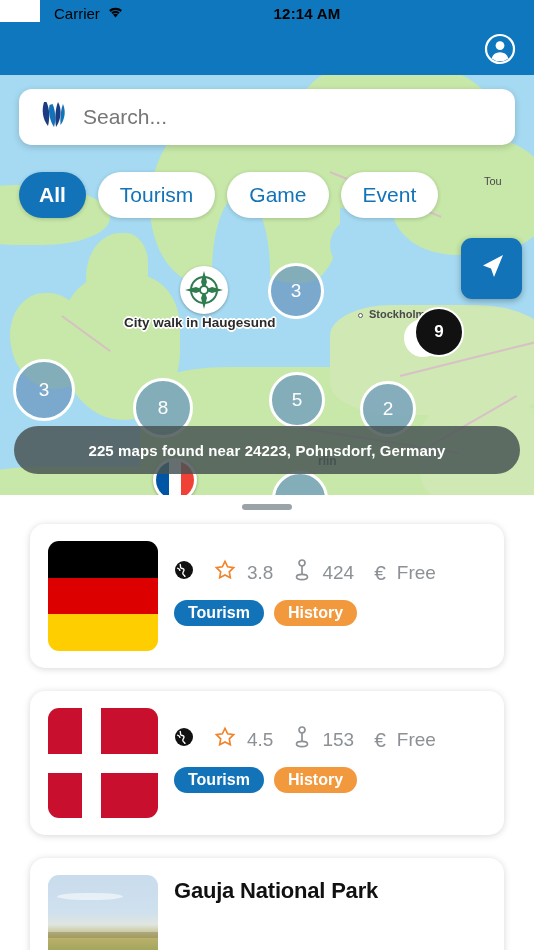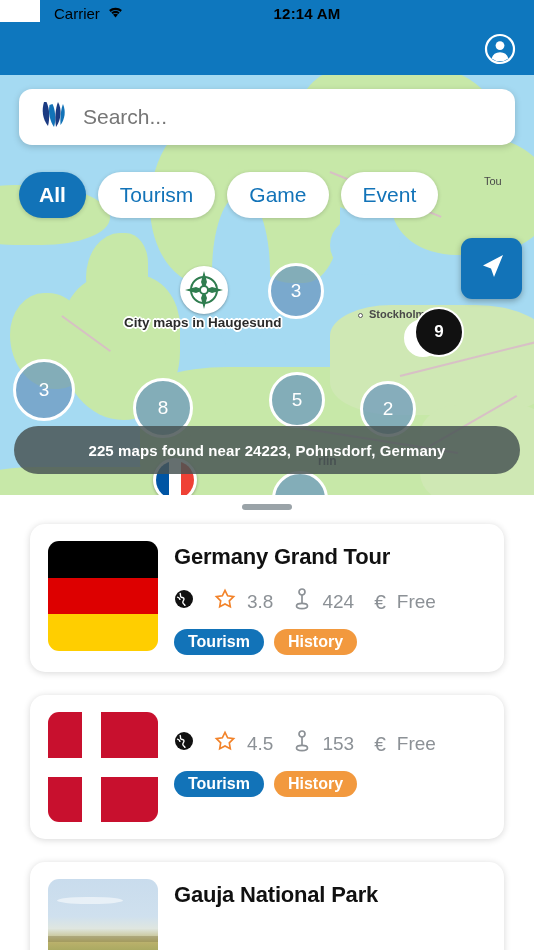--- a/index.html
+++ b/index.html
@@ -186,21 +186,21 @@
     <div class="road" style="left:400px; top:300px; width:140px; transform:rotate(-14deg);"></div>
     <div class="road" style="left:62px; top:240px; width:60px; transform:rotate(36deg);"></div>
     <div class="road" style="left:300px; top:352px; width:160px; transform:rotate(9deg);"></div>
     <div class="road" style="left:430px; top:370px; width:100px; transform:rotate(-30deg);"></div>
 
     <div class="maplabel" style="left:376px; top:100px;">Finla</div>
     <div class="maplabel" style="left:484px; top:100px;">Tou</div>
     <div class="citydot" style="left:358px; top:238px;"></div>
     <div class="maplabel" style="left:369px; top:233px; font-weight:600;">Stockholm</div>
     <div class="maplabel" style="left:318px; top:379px; font-weight:600; font-size:12px;">rlin</div>
-    <div class="tourlabel" style="left:124px; top:240px;">City maps in Haugesund</div>
+    <div class="tourlabel" style="left:124px; top:240px;">City walk in Haugesund</div>
 
     <div class="pin-marker" style="left:180px; top:191px; width:48px; height:48px;">
       <svg width="42" height="42" viewBox="0 0 42 42">
         <circle cx="21" cy="21" r="19" fill="#fff"></circle>
         <circle cx="21" cy="21" r="13" fill="none" stroke="#2f7d4f" stroke-width="2"></circle>
         <path d="M21 2 L24 13 L21 21 L18 13 Z M21 40 L18 29 L21 21 L24 29 Z M2 21 L13 18 L21 21 L13 24 Z M40 21 L29 24 L21 21 L29 18 Z" fill="#2f7d4f"></path>
         <circle cx="21" cy="21" r="4" fill="#fff" stroke="#2f7d4f" stroke-width="2"></circle>
       </svg>
     </div>
 
@@ -284,21 +284,20 @@
 
       <div class="card">
         <div class="thumb">
           <div class="flag-de">
               <span style="background:#000"></span>
               <span style="background:#DD0000"></span>
               <span style="background:#FFCE00"></span>
             </div>
         </div>
         <div class="card-body">
-          <div class="card-title">Germany Grand Tour</div>
           <div class="meta">
             <span>
               <svg width="20" height="20" viewBox="0 0 20 20">
                   <circle cx="10" cy="10" r="9" fill="#111"></circle>
                   <path d="M6 4c1 2 0 3 1 4s3 0 3 2-2 2-1 4 2 1 2 3" stroke="#fff" stroke-width="1.4" fill="none"></path>
                   <path d="M3 8c2 .5 3 2 3 3" stroke="#fff" stroke-width="1.2" fill="none"></path>
                 </svg>
             </span>
             <span style="margin-left:9px;">
               <svg width="22" height="22" viewBox="0 0 24 24">

